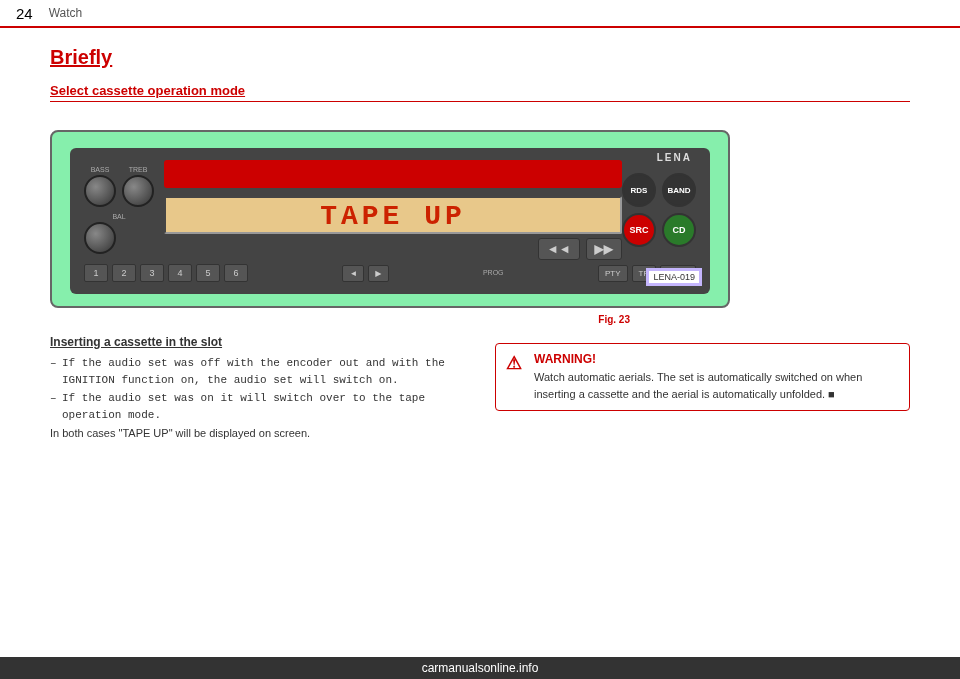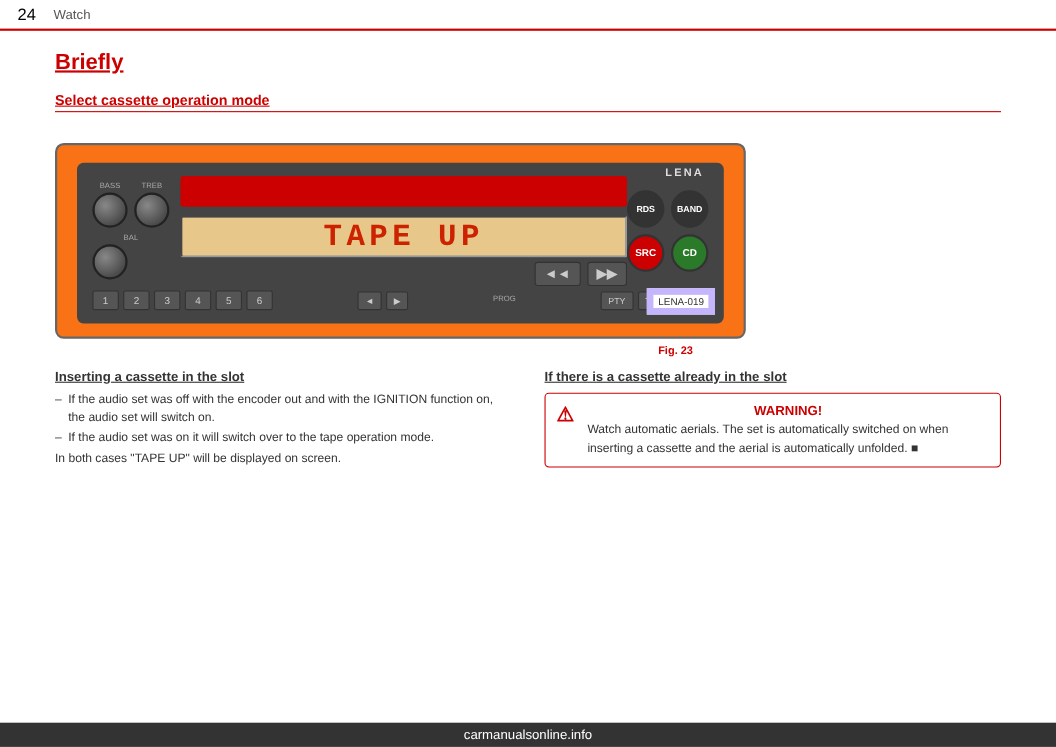--- a/index.html
+++ b/index.html
@@ -52,22 +52,22 @@
       font-weight: bold;
       color: #cc0000;
       text-decoration: underline;
       border-bottom: 1px solid #cc0000;
       padding-bottom: 3px;
       margin-bottom: 28px;
     }
 
     
     .radio-image-container {
-      width: 628px;
-      background: #f97316;
+      width: 680px;
+      background: #86efac;
       border: 2px solid #666;
       border-radius: 8px;
       padding: 16px 18px 12px 18px;
       margin-bottom: 6px;
       position: relative;
     }
 
     
     .radio-unit {
       background: #444;
@@ -197,21 +197,21 @@
       color: #cc0000;
       font-weight: bold;
       text-align: right;
       margin-top: 2px;
     }
     .lena-code {
       position: absolute;
       bottom: 8px;
       right: 8px;
       background: #fff;
-      border: 6px solid #c4b5fd;
+      border: 3px solid #c4b5fd;
       padding: 1px 4px;
       font-size: 9px;
       color: #333;
     }
 
     
     .body-columns {
       display: flex;
       gap: 30px;
       margin-top: 10px;
@@ -232,20 +232,21 @@
       line-height: 1.5;
       margin-bottom: 4px;
     }
     .bullet-item {
       font-size: 11px;
       color: #333;
       line-height: 1.5;
       padding-left: 12px;
       position: relative;
       margin-bottom: 2px;
+      font-family: Liberation Mono, monospace;
     }
     .bullet-item::before {
       content: '–';
       position: absolute;
       left: 0;
     }
 
     
     .warning-box {
       border: 1px solid #cc0000;
@@ -261,21 +262,20 @@
       font-size: 18px;
       font-weight: bold;
       min-width: 20px;
     }
     .warning-content {}
     .warning-title {
       font-size: 12px;
       font-weight: bold;
       color: #cc0000;
       margin-bottom: 3px;
-      text-align: center;
     }
     .warning-text {
       font-size: 11px;
       color: #333;
       line-height: 1.5;
     }
 
     
     .footer-bar {
       position: absolute;
@@ -411,21 +411,20 @@
   <div class="fig-label" style="width:580px;">Fig. 23</div>
 
   <div class="body-columns">
     <div class="body-col">
       <div class="col-heading">Inserting a cassette in the slot</div>
       <div class="bullet-item">If the audio set was off with the encoder out and with the IGNITION function on, the audio set will switch on.</div>
       <div class="bullet-item">If the audio set was on it will switch over to the tape operation mode.</div>
       <div class="body-text">In both cases "TAPE UP" will be displayed on screen.</div>
     </div>
     <div class="body-col">
-      <div class="col-heading">If there is a cassette already in the slot</div>
 
       <div class="warning-box">
         <div class="warning-icon">⚠</div>
         <div class="warning-content">
           <div class="warning-title">WARNING!</div>
           <div class="warning-text">Watch automatic aerials. The set is automatically switched on when inserting a cassette and the aerial is automatically unfolded. ■</div>
         </div>
       </div>
     </div>
   </div>

